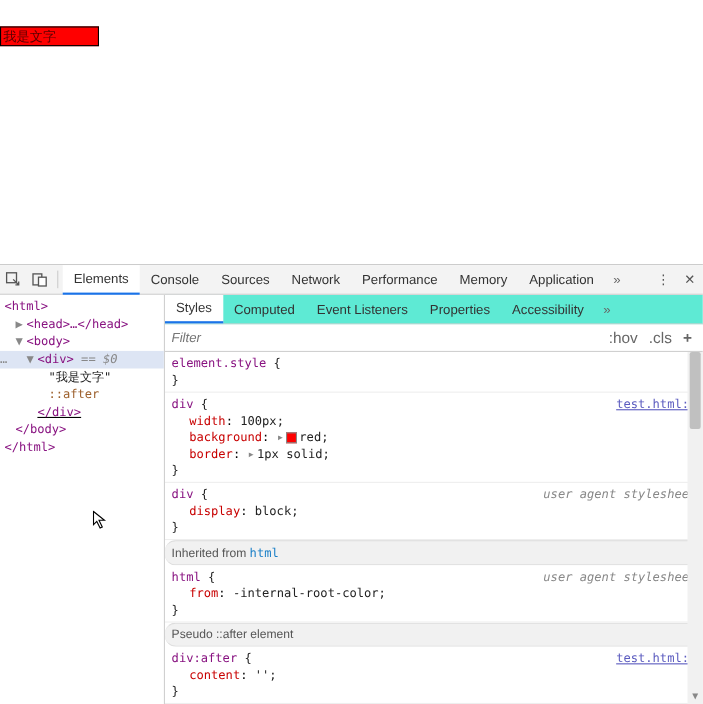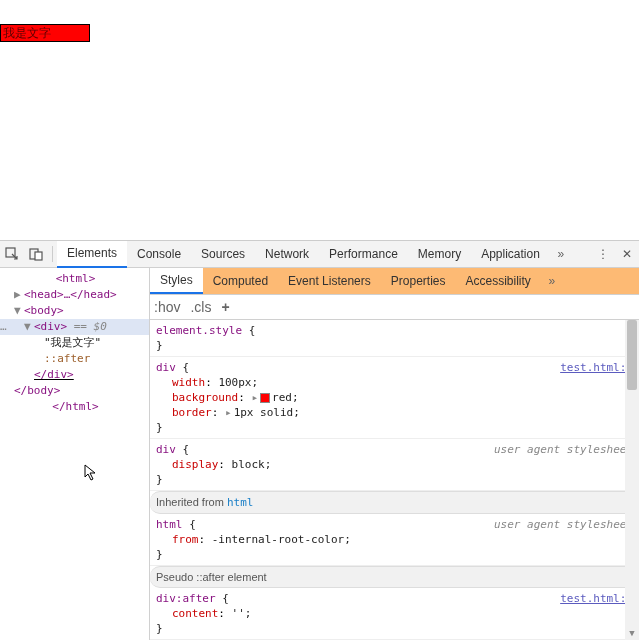--- a/index.html
+++ b/index.html
@@ -18,35 +18,35 @@
 .dt-tab.active { border-bottom: 2px solid #1a73e8; color: #333; background: #fff; }
 .dt-toolbar .chev { width: 22px; display:flex; align-items:center; justify-content:center; color:#666; }
 .dt-toolbar .right { margin-left:auto; display:flex; align-items:center; }
 .dt-toolbar .right .icon { width: 24px; height: 24px; display:flex; align-items:center; justify-content:center; color:#555; }
 
 .dt-body { flex: 1; display: flex; overflow: hidden; }
 
 .elements-tree { width: 150px; border-right: 1px solid #d0d0d0; background: #fff; font-family: Consolas, monospace; font-size: 11px; padding-top: 3px; overflow: hidden; }
 .elements-tree .row { padding: 1px 2px; white-space: nowrap; line-height: 14px; }
 .elements-tree .row.sel { background: #dde5f4; }
-.elements-tree .ind0 { padding-left: 4px; text-align: center; }
+.elements-tree .ind0 { padding-left: 4px; }
 .elements-tree .ind1 { padding-left: 14px; }
 .elements-tree .ind2 { padding-left: 24px; }
 .elements-tree .ind3 { padding-left: 34px; text-decoration: underline; }
 .elements-tree .ind4 { padding-left: 44px; }
 .tag { color: #881280; }
 .txt { color: #222; }
 .pseudo { color: #9c5f2b; }
 .selmark { color: #888; font-style: italic; }
 .tri { color: #888; margin-right: 2px; display: inline-block; width: 8px; }
 .dots { color: #888; position: absolute; left: 0; }
 
 .right-panel { flex: 1; display: flex; flex-direction: column; overflow: hidden; }
 
-.subtabs { height: 27px; display: flex; align-items: stretch; border-bottom: 1px solid #d0d0d0; background: #fdba74; }
+.subtabs { height: 27px; display: flex; align-items: stretch; border-bottom: 1px solid #d0d0d0; background: #5eead4; }
 .subtab { padding: 0 10px; display: flex; align-items: center; font-size: 12px; color: #333; cursor: pointer; }
 .subtab.active { border-bottom: 2px solid #1a73e8; background: #fff; }
 .subtabs .chev { width: 22px; display:flex; align-items:center; justify-content:center; color:#666; }
 
 .filter-bar { height: 25px; display: flex; align-items: center; border-bottom: 1px solid #d0d0d0; background: #fff; }
 .filter-input { flex: 1; border: none; padding: 0 6px; font-size: 12px; color: #888; background: transparent; outline: none; font-style: italic; }
 .filter-right { display: flex; align-items: center; gap: 2px; padding-right: 6px; color: #666; }
 .filter-right span { padding: 2px 4px; cursor: pointer; font-size: 14px; }
 .filter-right .plus { font-size: 14px; font-weight: bold; }
 
@@ -131,20 +131,21 @@
       <div class="subtabs">
         <div class="subtab active">Styles</div>
         <div class="subtab">Computed</div>
         <div class="subtab">Event Listeners</div>
         <div class="subtab">Properties</div>
         <div class="subtab">Accessibility</div>
         <div class="chev">»</div>
       </div>
 
       <div class="filter-bar">
+        <input class="filter-input" placeholder="Filter" style="">
         <div class="filter-right">
           <span>:hov</span>
           <span>.cls</span>
           <span class="plus">+</span>
         </div>
       </div>
 
       <div class="styles-body">
 
         <div class="rule">

